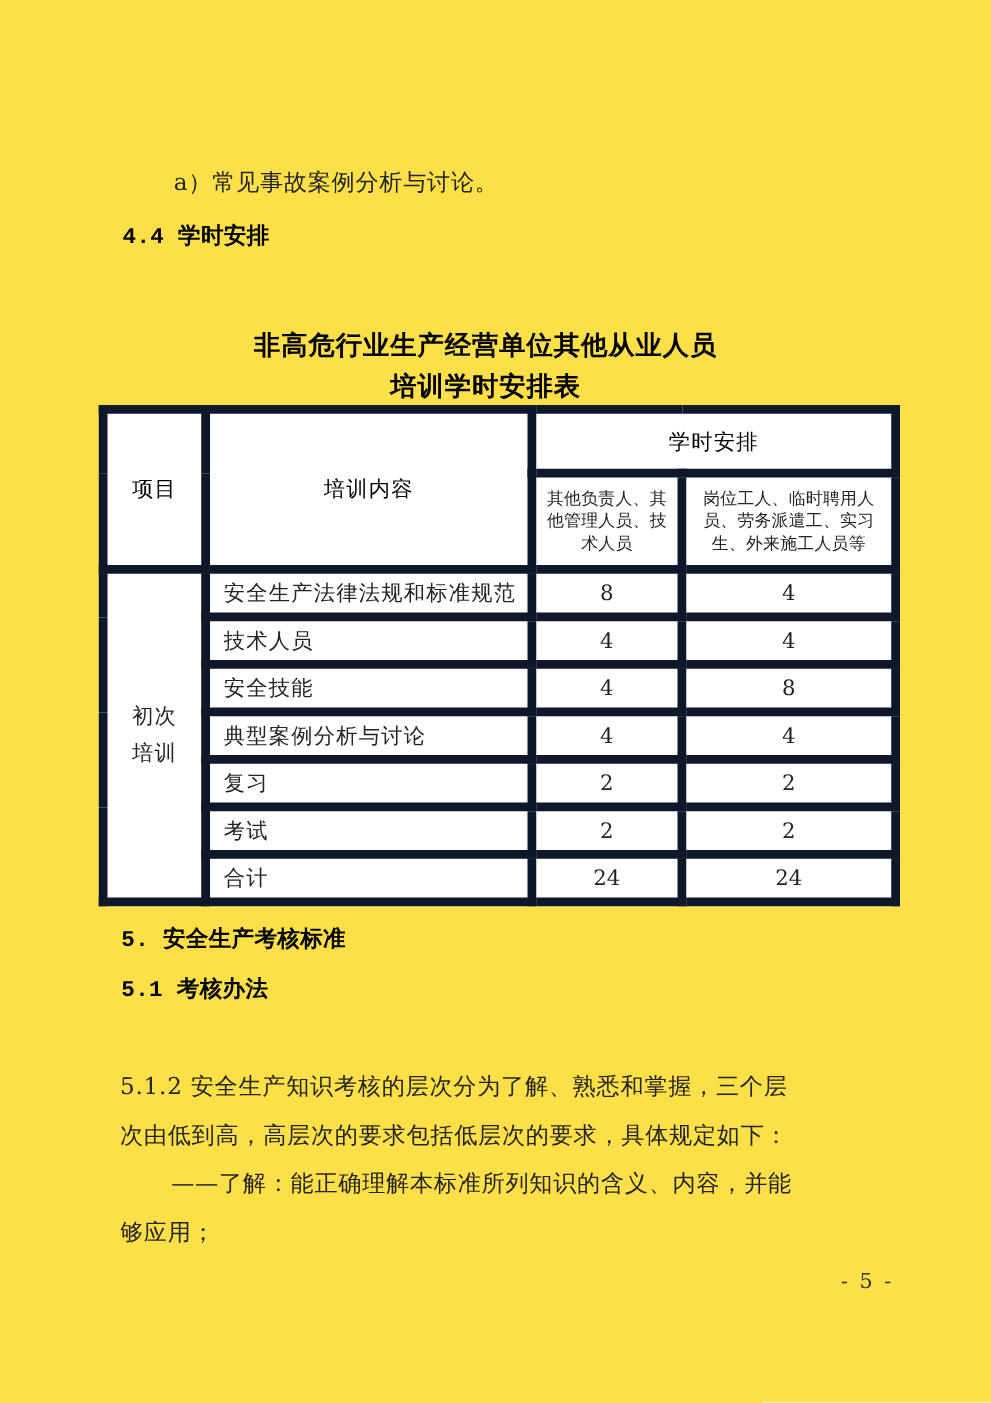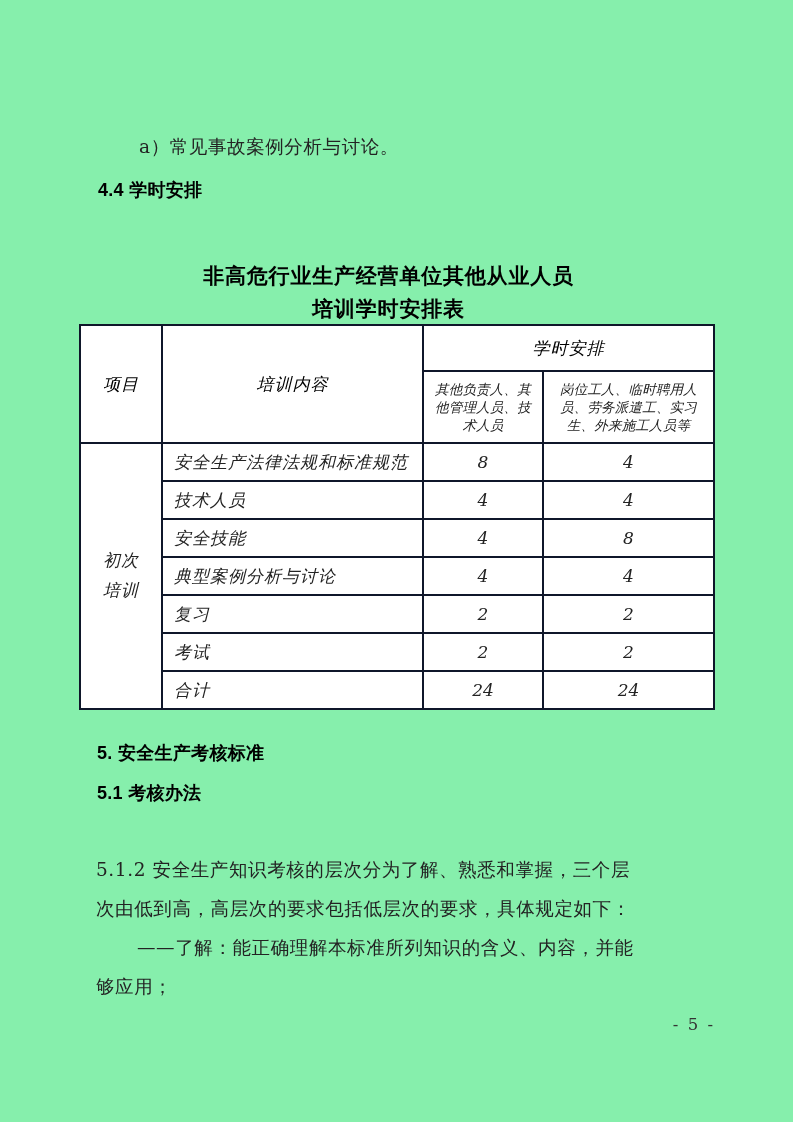--- a/index.html
+++ b/index.html
@@ -4,40 +4,40 @@
 <style>
   html, body {
     margin: 0;
     padding: 0;
     background: #ffffff;
   }
   .page {
     position: relative;
     width: 793px;
     height: 1122px;
-    background: #86efac;
+    background: #fde047;
     margin: 0 auto;
     overflow: hidden;
     font-family: "DejaVu Serif", "Liberation Serif", serif;
     color: #1a1a1a;
   }
 
   
   .body-line {
     position: absolute;
     font-family: "DejaVu Serif", "Liberation Serif", serif;
     font-size: 18.5px;
     line-height: 1.0;
     color: #232323;
     letter-spacing: 0.6px;
     white-space: pre;
   }
   .heading {
     position: absolute;
-    font-family: Liberation Sans, sans-serif;
+    font-family: Liberation Mono, monospace;
     font-weight: bold;
     font-size: 18px;
     line-height: 1.0;
     color: #000000;
     letter-spacing: 0.3px;
     white-space: pre;
   }
   .doc-title {
     position: absolute;
     width: 777px;
@@ -66,26 +66,25 @@
   .sched-table {
     position: absolute;
     left: 79px;
     top: 324px;
     width: 634px;
     border-collapse: collapse;
     table-layout: fixed;
     background: #ffffff;
   }
   .sched-table td, .sched-table th {
-    border: 2px solid #0f172a;
+    border: 7px solid #0f172a;
     padding: 0;
     vertical-align: middle;
     text-align: center;
     font-weight: normal;
-    font-style: italic;
   }
   .th-bold {
     font-family: "DejaVu Sans", "Liberation Sans", sans-serif;
     font-weight: bold;
     font-size: 17px;
     letter-spacing: 1px;
     color: #000;
   }
   .th-small {
     font-family: "DejaVu Serif", "Liberation Serif", serif;

